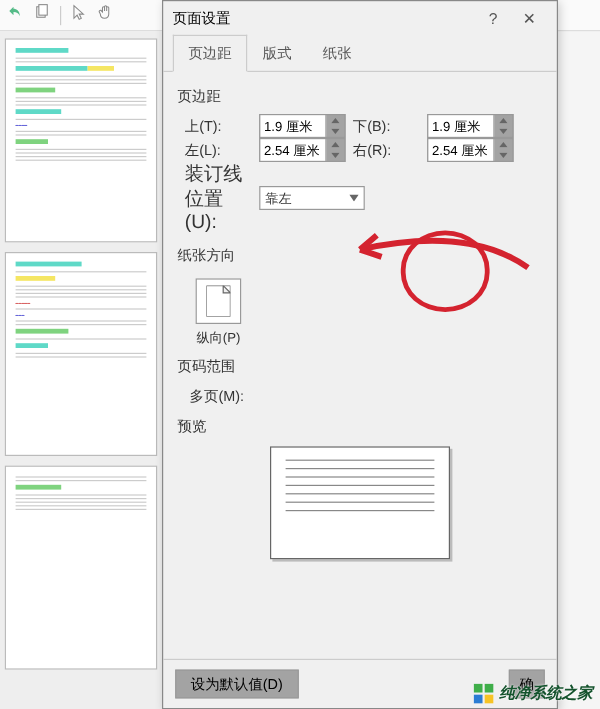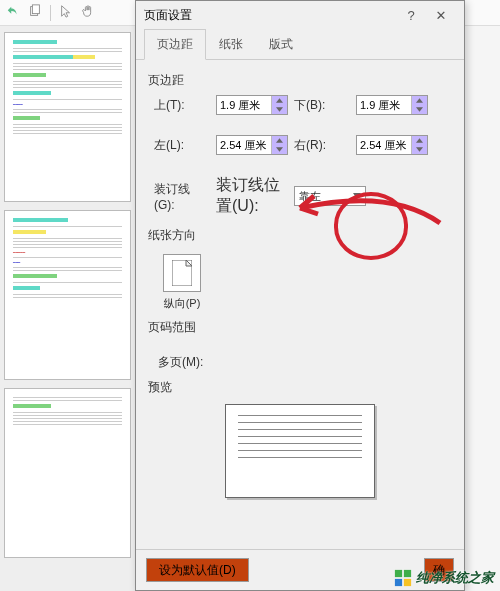--- a/index.html
+++ b/index.html
@@ -19,44 +19,44 @@
 
 .dialog { position:absolute; left:135px; top:0; width:330px; height:591px; background:#f0f0f0; border:1px solid #888; box-shadow:2px 2px 8px rgba(0,0,0,.2); display:flex; flex-direction:column; }
 .dlg-title { height:28px; display:flex; align-items:center; padding:0 8px; font-size:12px; }
 .dlg-title span:first-child{flex:1;}
 .help-btn, .close-btn { width:30px; text-align:center; font-size:13px; color:#555; cursor:pointer; }
 .tabs { display:flex; border-bottom:1px solid #ccc; padding:0 8px; }
 .tab { padding:6px 12px; font-size:12px; color:#555; border:1px solid transparent; border-bottom:none; cursor:pointer; }
 .tab.active { background:#f0f0f0; border-color:#ccc; border-bottom:1px solid #f0f0f0; margin-bottom:-1px; }
 .dlg-body { flex:1; padding:8px 12px 4px 12px; overflow:hidden; font-size:12px; color:#333; }
 .section-label { font-size:12px; margin:4px 0 6px 0; }
-.margin-grid { display:grid; grid-template-columns: 56px 72px 56px 72px; gap:20px 6px; align-items:center; margin-left:6px; }
+.margin-grid { display:grid; grid-template-columns: 56px 72px 56px 72px; gap:0 6px; align-items:center; margin-left:6px; }
 .lbl{font-size:12px;}
-.spin { display:flex; width:72px; height:20px; border:1px solid #999; background:#c4b5fd; }
+.spin { display:flex; width:72px; height:20px; border:1px solid #999; background:#a3a3a3; }
 .spin input{ border:none; width:54px; font-size:11px; padding:0 3px; outline:none; }
 .spin .arrows{ width:16px; display:flex; flex-direction:column; border-left:1px solid #bbb;}
 .spin .arrows div{flex:1; display:flex; align-items:center; justify-content:center;}
 .spin .arrows svg{width:7px;height:5px;}
-.combo{ display:flex; width:72px; height:20px; border:1px solid #999; background:#fff; align-items:center; padding:0 4px; font-size:11px; justify-content:space-between;}
+.combo{ display:flex; width:88px; height:20px; border:1px solid #999; background:#fff; align-items:center; padding:0 4px; font-size:11px; justify-content:space-between;}
 .combo.wide{width:90px;}
 .combo svg{width:8px;height:6px;}
 
 .orient { display:flex; gap:16px; margin:10px 0 8px 10px; align-items:flex-start; }
 .orient-opt { display:flex; flex-direction:column; align-items:center; gap:4px; width:48px; }
 .orient-box { width:38px; height:38px; border:1px solid #999; background:#fff; display:flex; align-items:center; justify-content:center; }
 .orient-box.selected{ border:2px solid #2a6bbf; background:#e8f0fb; }
 .orient-label{ font-size:11px; }
 .red-ring{ position:absolute; width:74px; height:68px; border:4px solid #d4232f; border-radius:50%/48%; left:334px; top:192px; pointer-events:none; }
 .arrow-red{ position:absolute; left:280px; top:178px; pointer-events:none; }
 
-.range-row, .apply-row { display:flex; align-items:center; gap:10px; margin:18px 0 8px 10px; }
+.range-row, .apply-row { display:flex; align-items:center; gap:10px; margin:8px 0 8px 10px; }
 .preview-box{ margin:8px auto 0 auto; width:150px; height:94px; border:1px solid #666; background:#fff; box-shadow:2px 2px 0 #bbb; padding:10px 12px; display:flex; flex-direction:column; gap:6px;}
 .preview-box .pln{height:1px; background:#888;}
 .dlg-footer{ border-top:1px solid #ccc; padding:8px 10px; display:flex; align-items:center; }
-.btn{ height:24px; border:1px solid #999; background:#c2410c; font-size:12px; padding:0 12px; cursor:pointer; }
+.btn{ height:24px; border:1px solid #999; background:#a3a3a3; font-size:12px; padding:0 12px; cursor:pointer; }
 .btn.small{padding:0 8px;}
 .dlg-footer .spacer{flex:1;}
 
 .watermark{ position:absolute; right:6px; bottom:4px; display:flex; align-items:center; gap:4px; font-size:13px; font-style:italic; font-weight:bold; color:#14532d; text-shadow:0 0 2px #fff; }
 .wm-logo{width:18px;height:18px;}
 </style>
 </head>
 <body>
 
 <div class="toolbar">
@@ -106,22 +106,22 @@
 </div>
 
 <div class="dialog">
   <div class="dlg-title">
     <span>页面设置</span>
     <span class="help-btn">?</span>
     <span class="close-btn">✕</span>
   </div>
   <div class="tabs">
     <div class="tab active">页边距</div>
+    <div class="tab">版式</div>
     <div class="tab">纸张</div>
-    <div class="tab">版式</div>
   </div>
   <div class="dlg-body">
     <div class="section-label">页边距</div>
     <div class="margin-grid">
       <span class="lbl">上(T):</span>
       <div class="spin">
           <input value="1.9 厘米" style="">
           <div class="arrows">
             <div>
               <svg viewBox="0 0 8 5">
@@ -178,21 +178,20 @@
               </svg>
             </div>
             <div>
               <svg viewBox="0 0 8 5">
                 <path d="M0 0l4 5 4-5z" fill="#666"></path>
               </svg>
             </div>
           </div>
         </div>
 
-      <span class="lbl">装订线(G):</span>
       <span class="lbl" style="font-size:16px">装订线位置(U):</span>
       <div class="combo">
           <span>靠左</span>
           <svg viewBox="0 0 8 6">
             <path d="M0 0l4 6 4-6z" fill="#666"></path>
           </svg>
         </div>
     </div>
 
     <div class="section-label" style="margin-top:10px">纸张方向</div>

